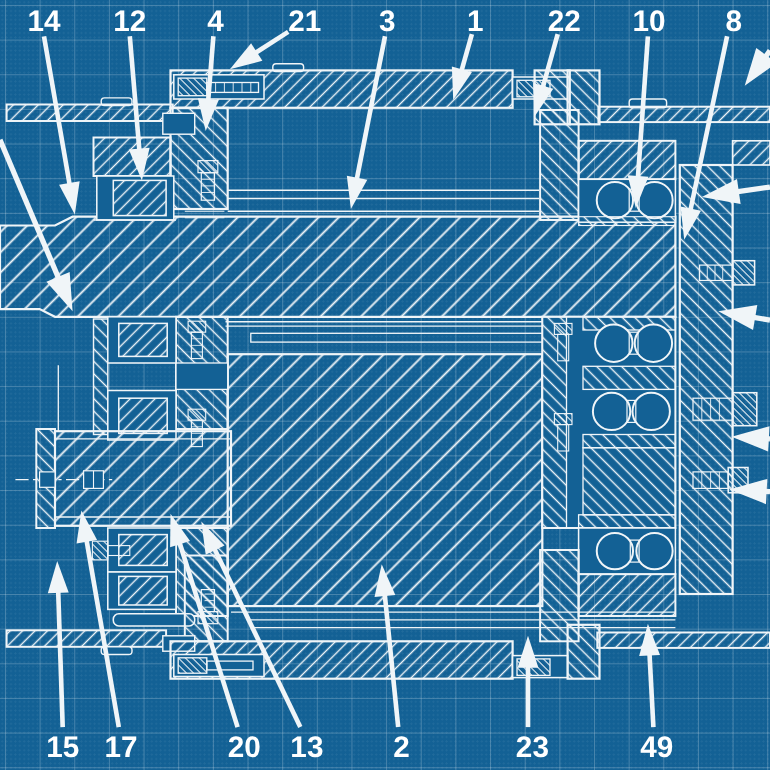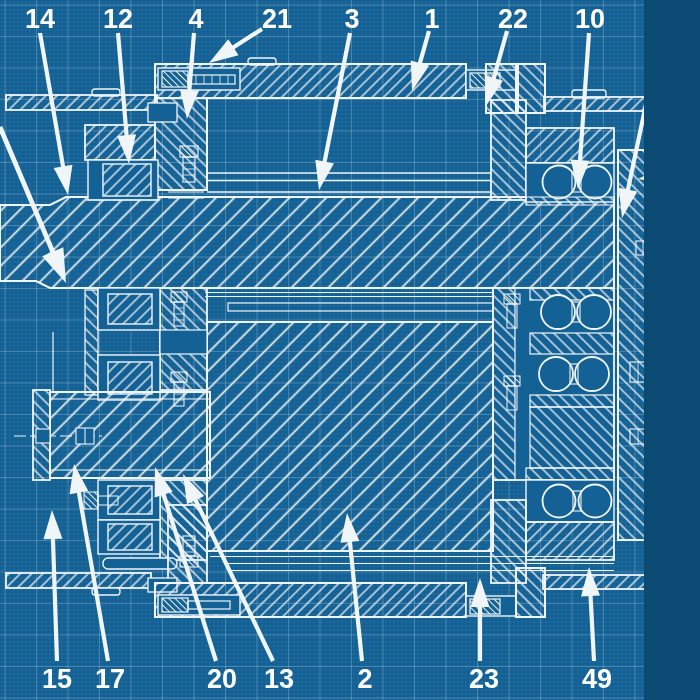--- a/index.html
+++ b/index.html
@@ -1,17 +1,17 @@
 <!DOCTYPE html>
 <html><head>
 <meta charset="utf-8">
 <style>
   html,body{margin:0;padding:0;background:#0b4a73;}
   .canvas{
-    position:relative;width:644px;height:700px;overflow:hidden;
+    position:relative;width:700px;height:700px;overflow:hidden;
     background-color:var(--bg,#136195);
     background-image:
       radial-gradient(rgba(255,255,255,0.055) 0.8px, transparent 1.1px),
       linear-gradient(to right, var(--grid,rgba(255,255,255,0.22)) 1px, transparent 1px),
       linear-gradient(to bottom, var(--grid,rgba(255,255,255,0.22)) 1px, transparent 1px);
     background-size:4px 4px, 31.5px 31.5px, 31.5px 31.5px;
     background-position:0 0, 4.5px 0, 0 4.5px;
     font-family:"Liberation Sans", sans-serif;
   }
   .canvas svg{position:absolute;inset:0;}

